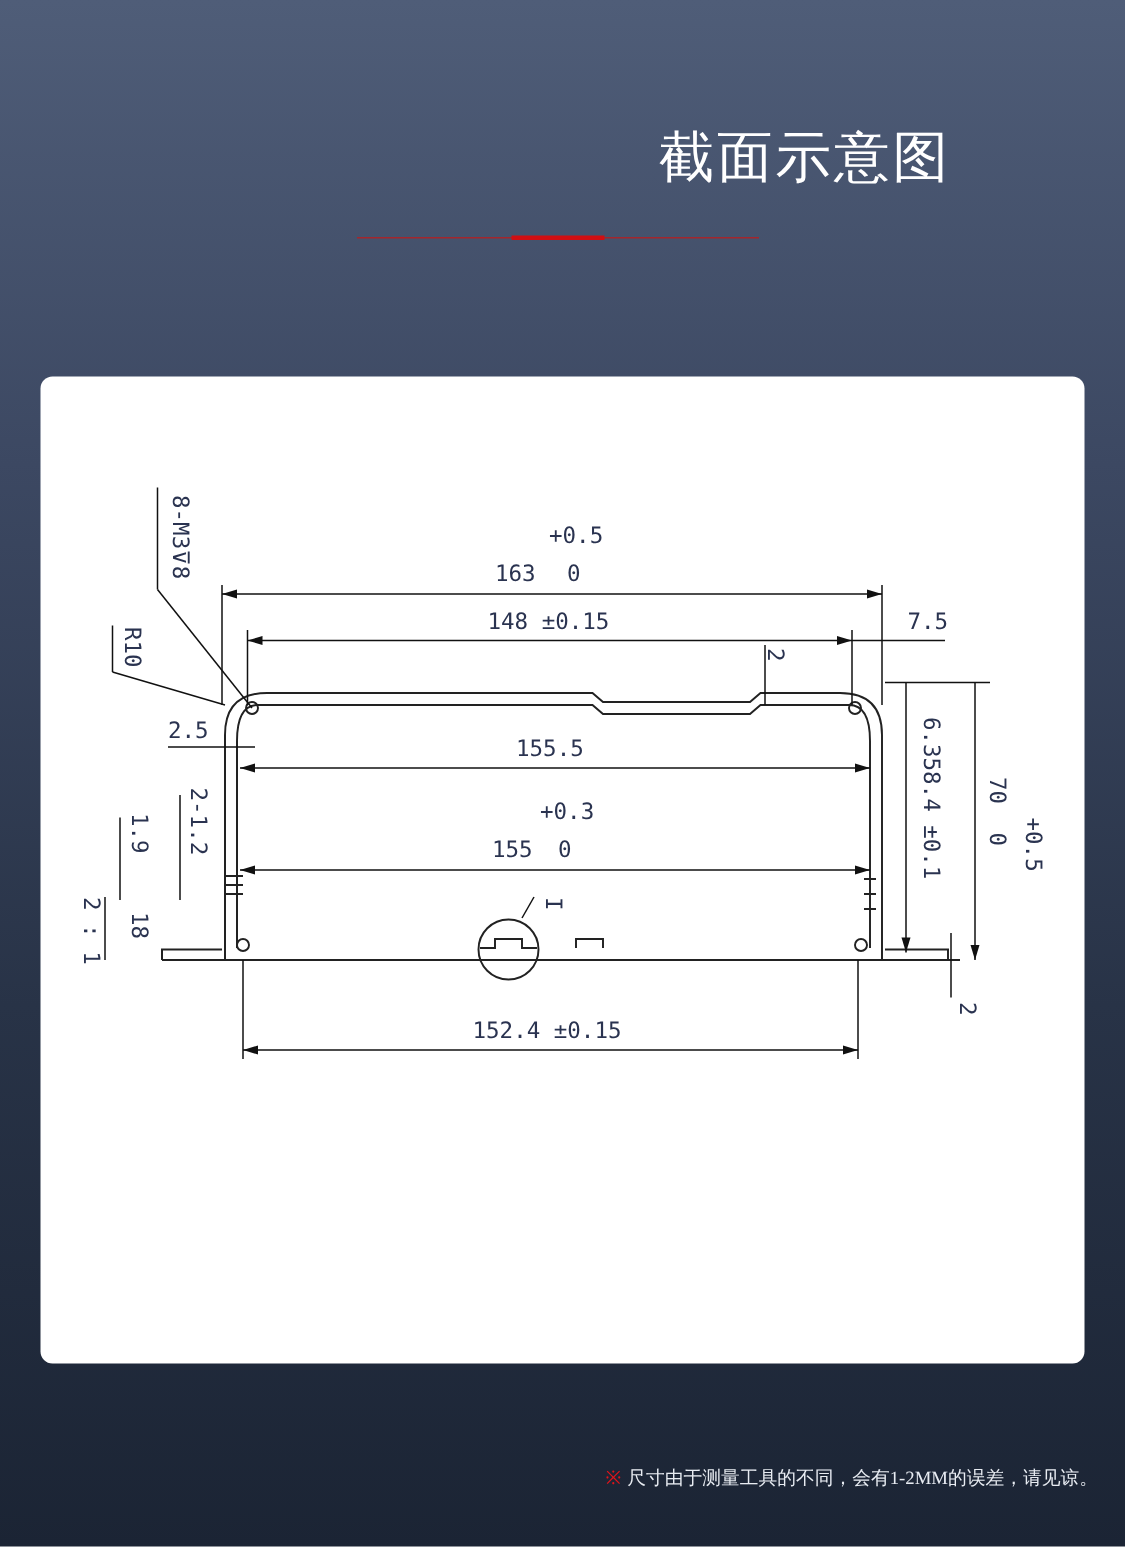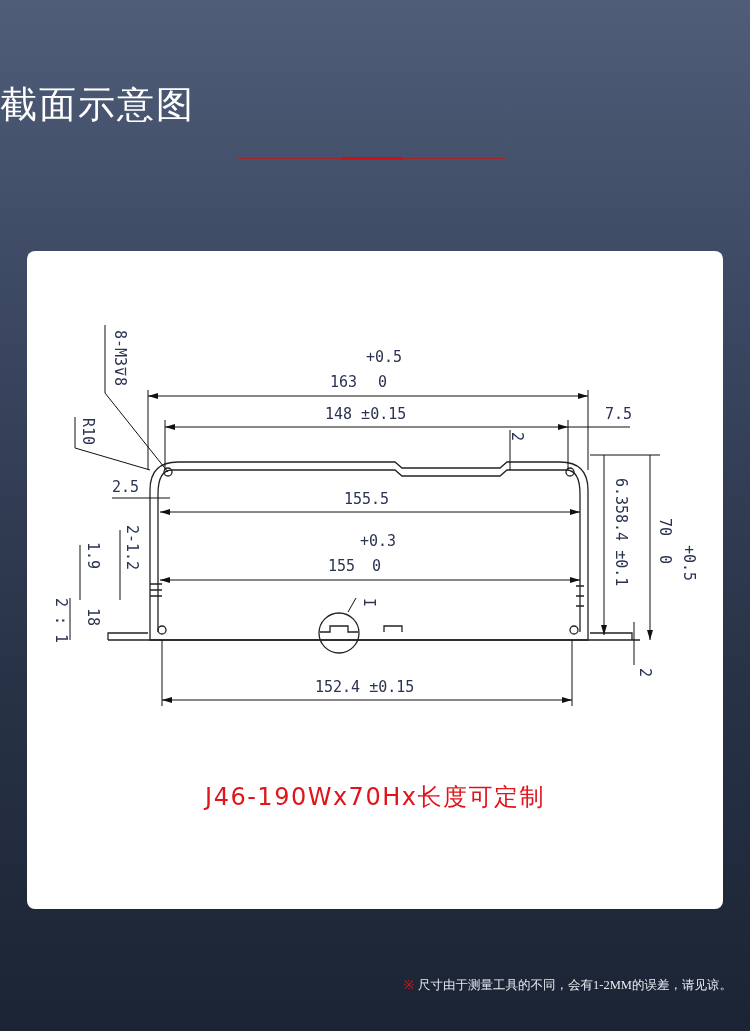--- a/index.html
+++ b/index.html
@@ -2,21 +2,21 @@
 <html><head>
 <meta charset="utf-8">
 <style>
   html, body { margin: 0; padding: 0; }
   body {
     width: 750px; height: 1031px; overflow: hidden; position: relative;
     background: linear-gradient(180deg, #4f5d78 0%, #3c4862 30%, #283347 65%, #1b2434 100%);
     font-family: "DejaVu Sans", "Liberation Sans", sans-serif;
   }
   .title {
-    position: absolute; left: 0; top: 80px; width: 634px; text-align: left;
+    position: absolute; left: 0; top: 80px; width: 634px; text-align: right;
     color: #ffffff; font-size: 37px; letter-spacing: 2px; line-height: 50px;
   }
   .divider-thin {
     position: absolute; left: 238px; top: 158px; width: 268px; height: 1px; background: #a3262d;
   }
   .divider-thick {
     position: absolute; left: 341px; top: 157px; width: 62px; height: 3px; background: #d10e12;
   }
   .card {
     position: absolute; left: 27px; top: 251px; width: 696px; height: 658px;
@@ -131,18 +131,17 @@
       <text transform="translate(512,432) rotate(90)">2</text>
       <text transform="translate(115,330) rotate(90)">8-M3⊽8</text>
       <text transform="translate(83,418) rotate(90)">R10</text>
       <text transform="translate(127,525) rotate(90)">2-1.2</text>
       <text transform="translate(88,542) rotate(90)">1.9</text>
       <text transform="translate(88,608) rotate(90)">18</text>
       <text transform="translate(56,598) rotate(90)">2 : 1</text>
       <text transform="translate(364,598) rotate(90)">I</text>
     </g>
   </svg>
-  <div class="model">J46-190Wx70Hx长度可定制</div>
 </div>
 
 <div class="footnote">
   <span class="mark">※</span><span>尺寸由于测量工具的不同，会有1-2MM的误差，请见谅。</span>
 </div>
 
 </body></html>

